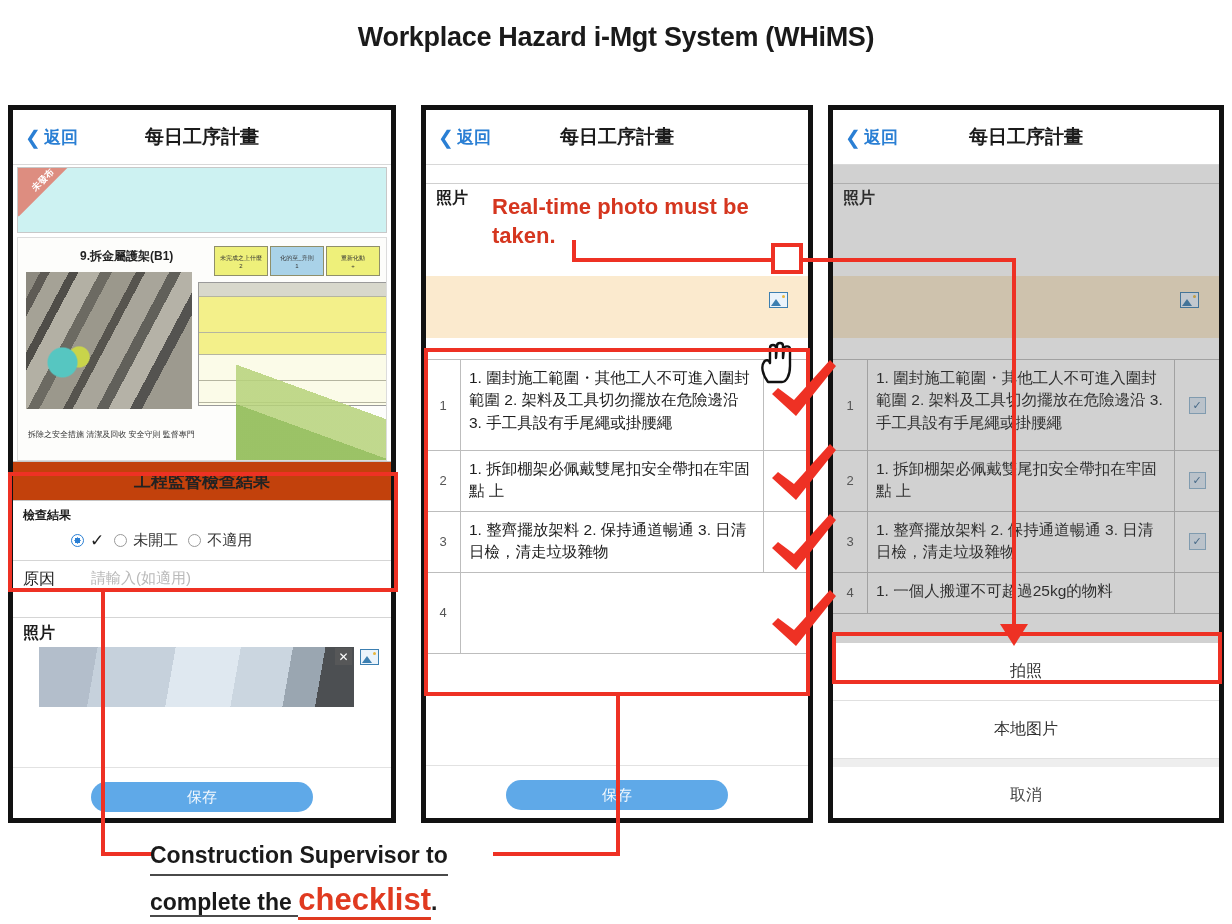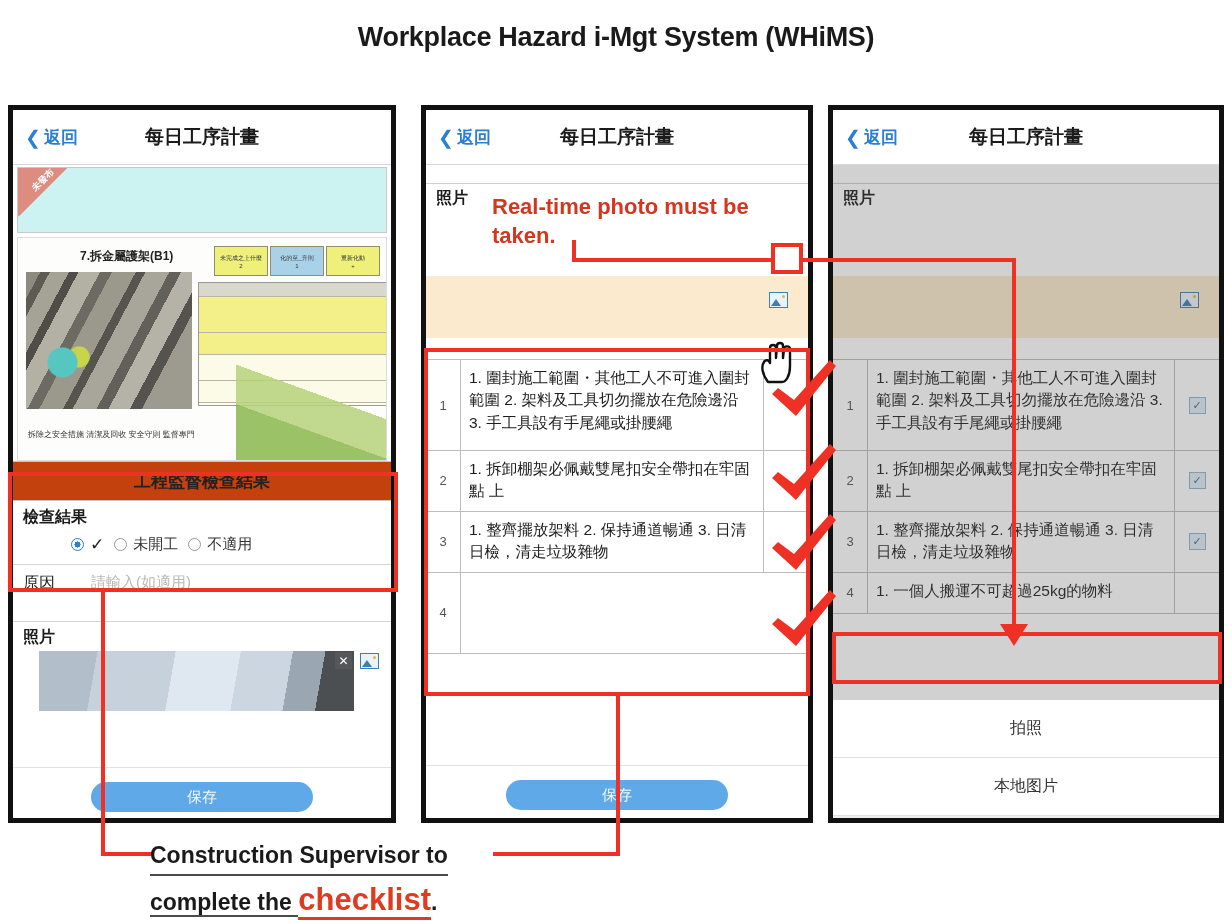--- a/index.html
+++ b/index.html
@@ -100,21 +100,21 @@
     opacity:.85;
   }
 
   
   .card-hd{
     margin:0;height:38px;background:#c2410c;border-top:1px solid #c6c6c6;
     border-bottom:1px solid #c6c6c6;
     display:flex;align-items:center;justify-content:center;
     font-size:17px;font-weight:bold;color:#222;
   }
-  .field-label{padding:6px 10px 0 10px;font-size:16px;font-weight:bold;color:#1c1c1c;}
+  .field-label{padding:6px 10px 0 10px;font-size:12px;font-weight:bold;color:#1c1c1c;}
   .radio-row{display:flex;align-items:center;gap:10px;padding:6px 0 9px 58px;}
   .radio{display:flex;align-items:center;gap:6px;font-size:15px;color:#333;cursor:pointer;}
   .dot{width:13px;height:13px;border-radius:50%;border:1px solid #9a9a9a;background:#fff;box-sizing:border-box;}
   .dot.on{border:1px solid #2a7fd4;background:
       radial-gradient(circle,#2a7fd4 0 38%, #ffffff 40% 100%);}
   .tick{font-size:17px;color:#222;}
 
   .row2{display:flex;border-top:1px solid #d5d5d5;min-height:56px;}
   .row2 .lab{width:68px;padding:8px 0 0 10px;font-size:16px;font-weight:normal;color:#1c1c1c;}
   .row2 .inp{flex:1;padding:8px 8px 0 0;font-size:15px;color:#b9b9b9;}
@@ -224,21 +224,21 @@
     <div class="nav-title">每日工序計畫</div>
   </div>
 
   <div class="p1-body">
 
     <div class="banner">
       <div class="ribbon">未發布</div>
     </div>
 
     <div class="slide">
-      <div class="slide-title">7.拆金屬護架(B1)</div>
+      <div class="slide-title">9.拆金屬護架(B1)</div>
       <div class="slide-photo"></div>
       <div class="slide-tbl">
         <div class="r r1"></div>
           <div class="r r2"></div>
           <div class="r r3"></div>
         <div class="r r4"></div>
           <div class="r r5"></div>
       </div>
       <div class="slide-chips">
         <div class="chip y">
@@ -399,20 +399,21 @@
         <div class="chk-box"></div>
       </div>
     </div>
 
     <div class="dim"></div>
 
     <div class="sheet">
       <div class="sheet-item">拍照</div>
       <div class="sheet-item">本地图片</div>
       <div class="sheet-gap"></div>
+      <div class="sheet-cancel">取消</div>
     </div>
   </div>
 </div>
 
 <div class="ov" style="left:0;top:0;width:1232px;height:924px;">
 
   <div class="rbox" style="left:8px;top:472px;width:390px;height:120px;"></div>
 
   <div class="rline" style="left:101px;top:592px;width:4px;height:264px;"></div>
   <div class="rline" style="left:101px;top:852px;width:52px;height:4px;"></div>

